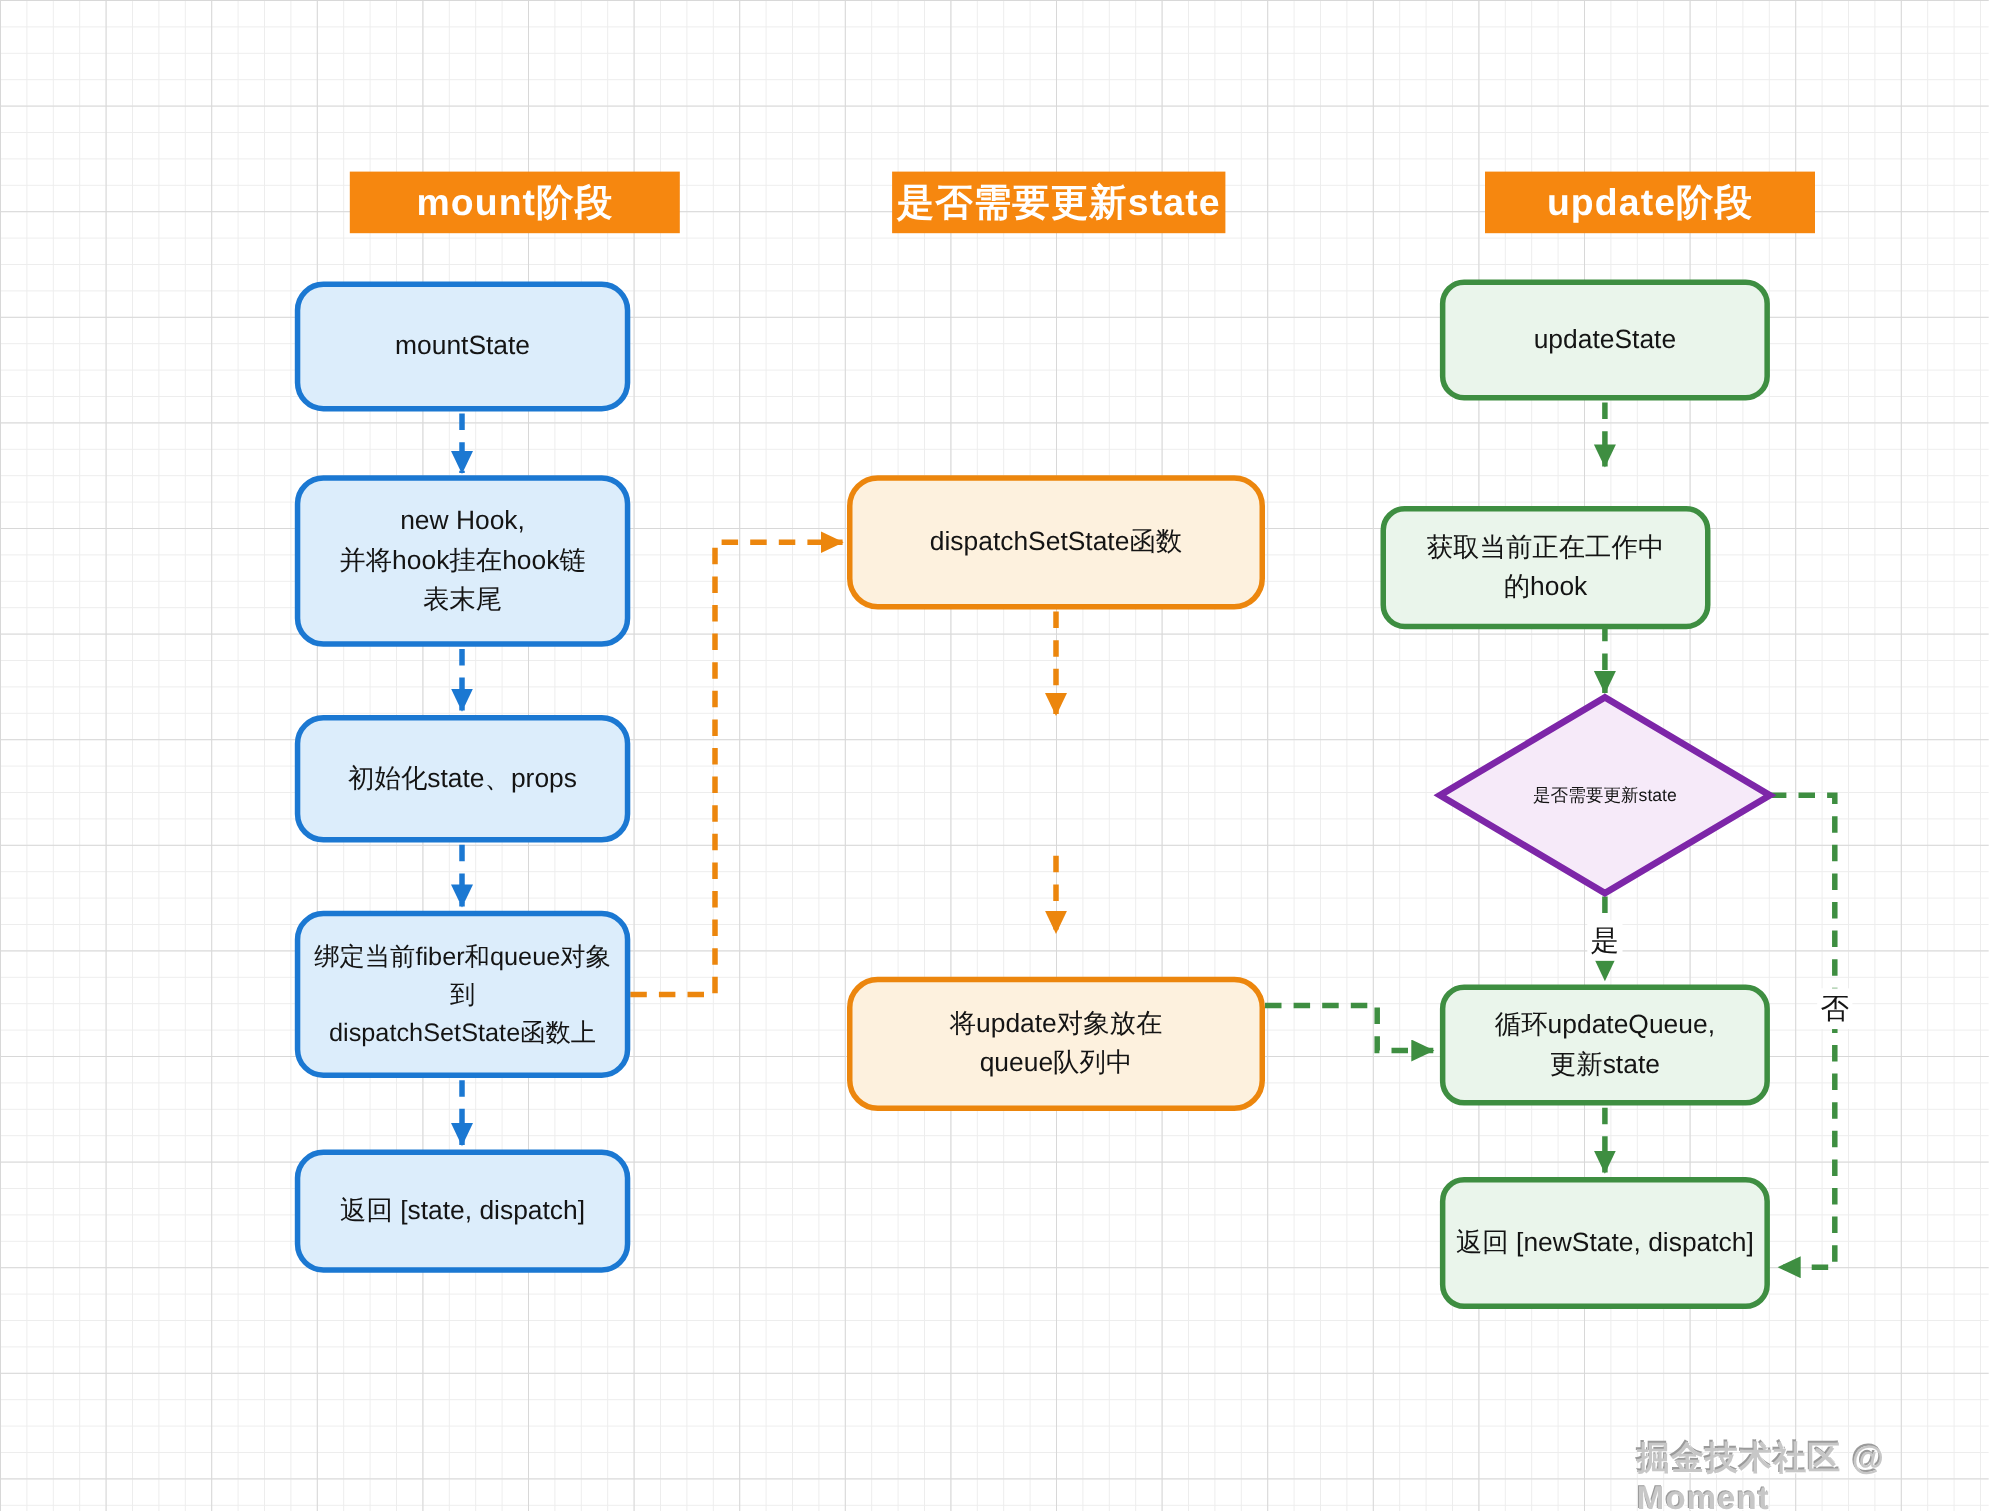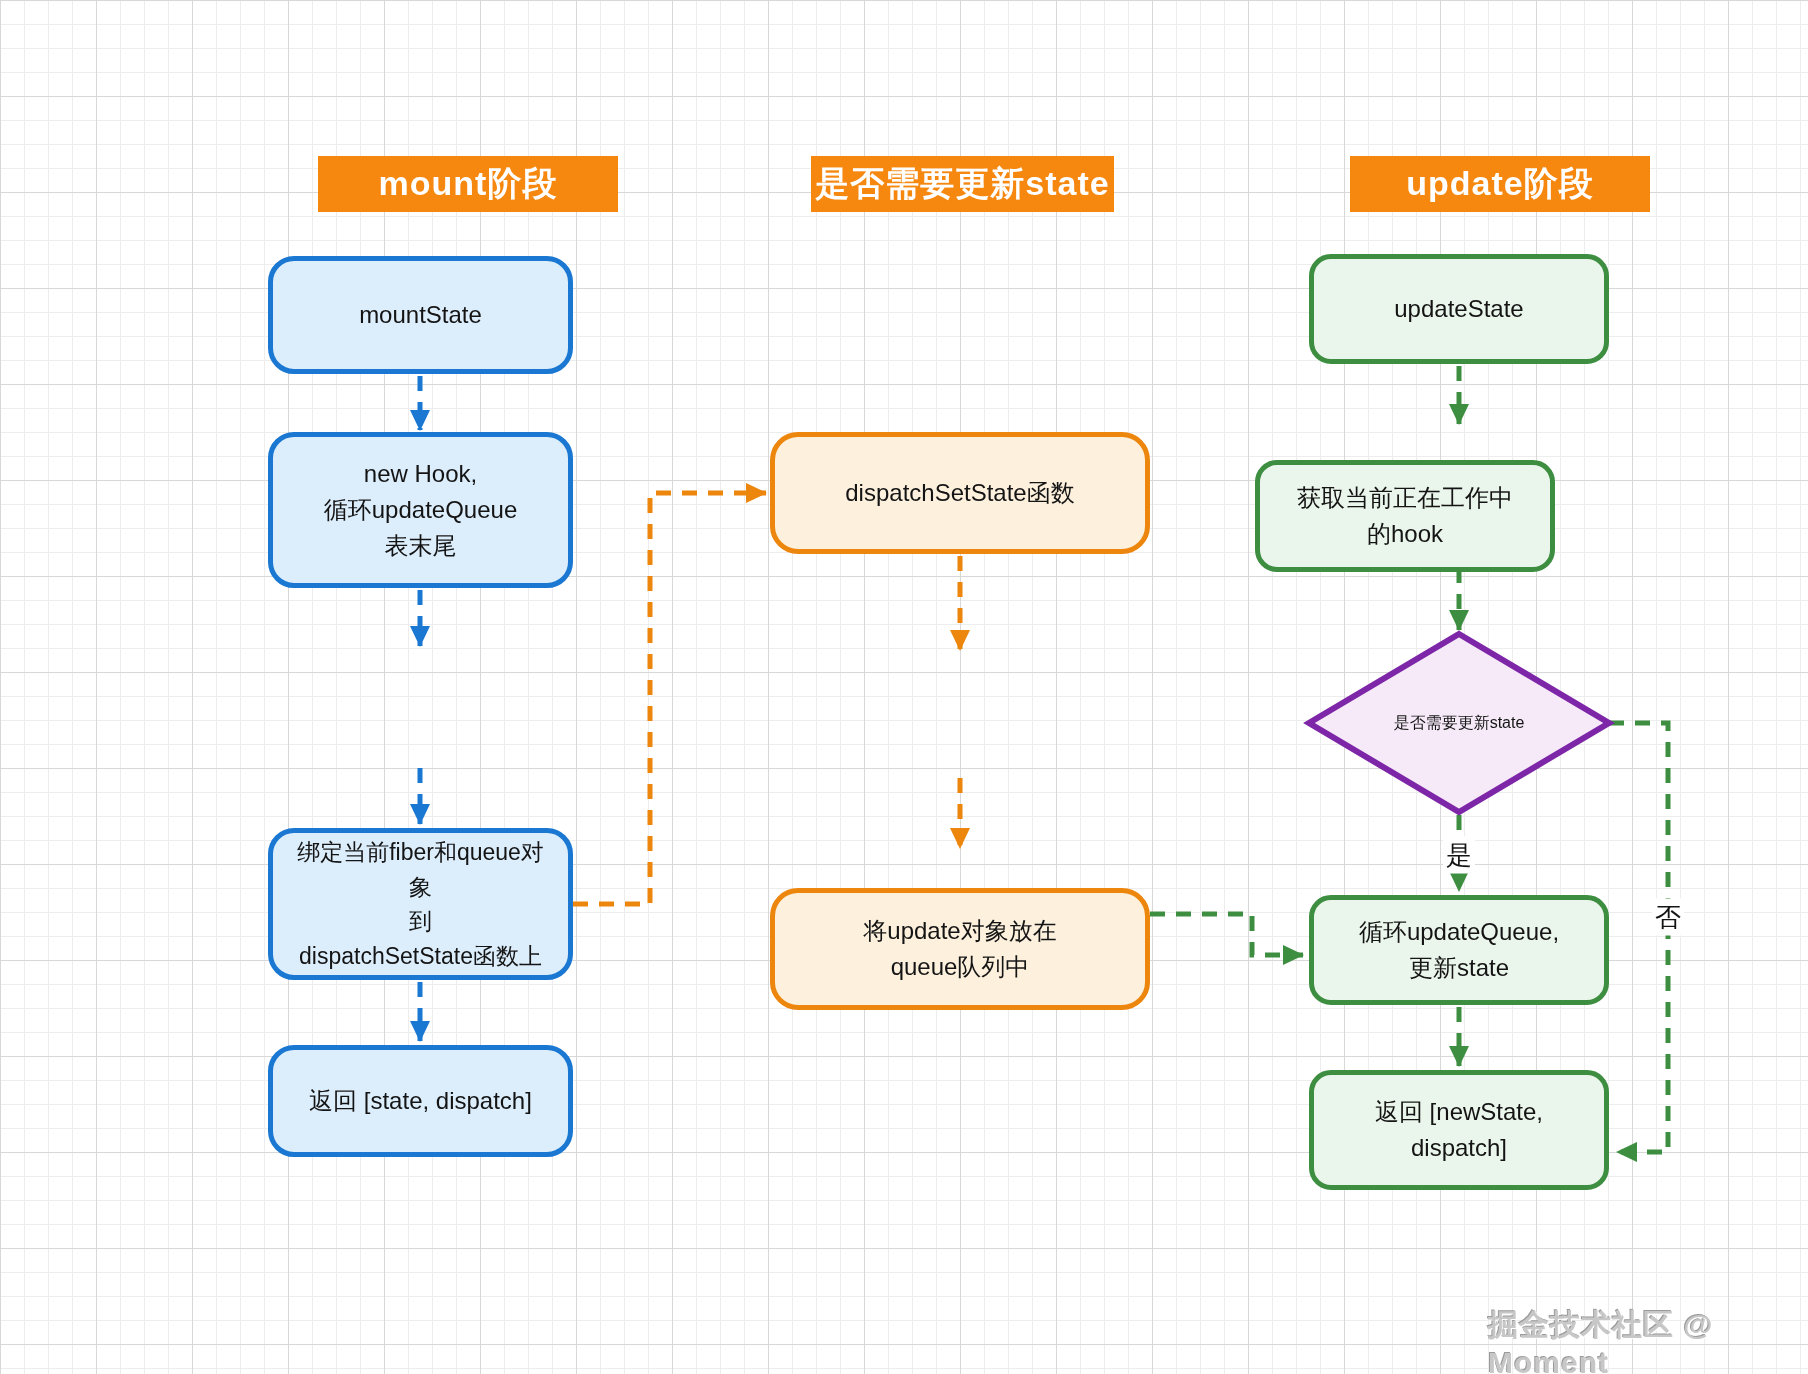--- a/index.html
+++ b/index.html
@@ -18,21 +18,21 @@
   .badge{
     position:absolute;height:56px;display:flex;align-items:center;justify-content:center;
     background:#F6870F;color:#fff;font-size:34px;font-weight:700;letter-spacing:1px;
   }
   .badge-mount{left:270px;top:156px;width:300px;margin-left:48px;}
   .badge-setstate{left:811px;top:156px;width:303px;}
   .badge-update{left:1350px;top:156px;width:300px;}
   .node{
     position:absolute;box-sizing:border-box;display:flex;align-items:center;justify-content:center;
     text-align:center;font-size:24px;line-height:1.5;color:#141414;white-space:pre-line;
-    border-radius:26px;padding:20px;
+    border-radius:26px;padding:2px;
   }
   .blue  {border:5px solid #1B78D2;background:#DCEDFB;}
   .orange{border:5px solid #EC860D;background:#FDF1DE;border-radius:28px;}
   .green {border:5px solid #3E8E41;background:#EAF5EB;border-radius:22px;}
   .n-mountstate {left:268px;top:256px;width:305px;height:118px;}
   .n-newhook    {left:268px;top:432px;width:305px;height:156px;}
   .n-initstate  {left:268px;top:650px;width:305px;height:116px;}
   .n-bindfiber  {left:268px;top:828px;width:305px;height:152px;font-size:23px;}
   .n-returnstate{left:268px;top:1045px;width:305px;height:112px;}
   .n-dispatch   {left:770px;top:432px;width:380px;height:122px;}
@@ -97,22 +97,23 @@
       <path d="M1609,723 H1668 V1152 H1617" stroke="#3E8E41" marker-end="url(#ah-green)"></path>
     </g>
   </svg>
 
   <div class="badge badge-mount">mount阶段</div>
   <div class="badge badge-setstate">是否需要更新state</div>
   <div class="badge badge-update">update阶段</div>
 
   <div class="node blue n-mountstate">mountState</div>
   <div class="node blue n-newhook">new Hook,
-循环updateQueue
+并将hook挂在hook链
 表末尾</div>
+  <div class="node blue n-initstate">初始化state、props</div>
   <div class="node blue n-bindfiber">绑定当前fiber和queue对象
 到
 dispatchSetState函数上</div>
   <div class="node blue n-returnstate">返回 [state, dispatch]</div>
 
   <div class="node orange n-dispatch">dispatchSetState函数</div>
   <div class="node orange n-enqueue">将update对象放在
 queue队列中</div>
 
   <div class="node green n-updatestate">updateState</div>

